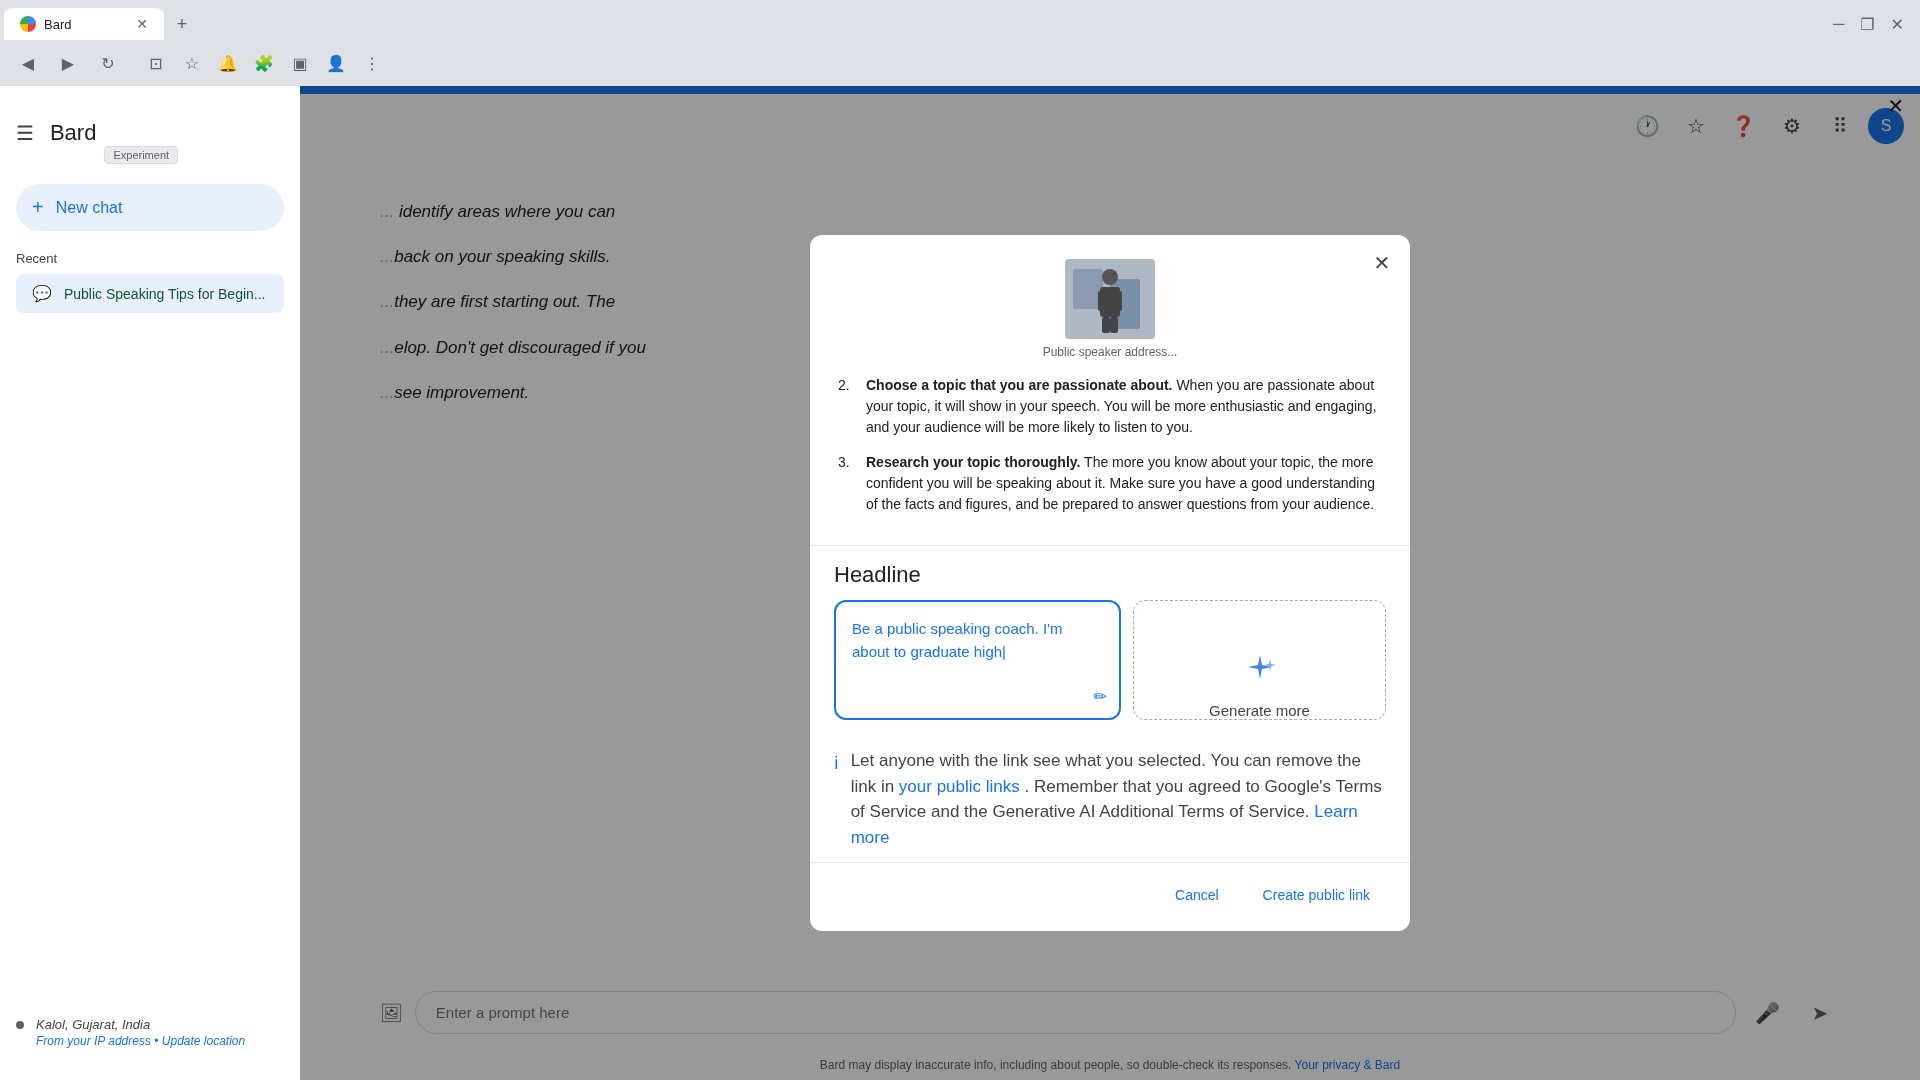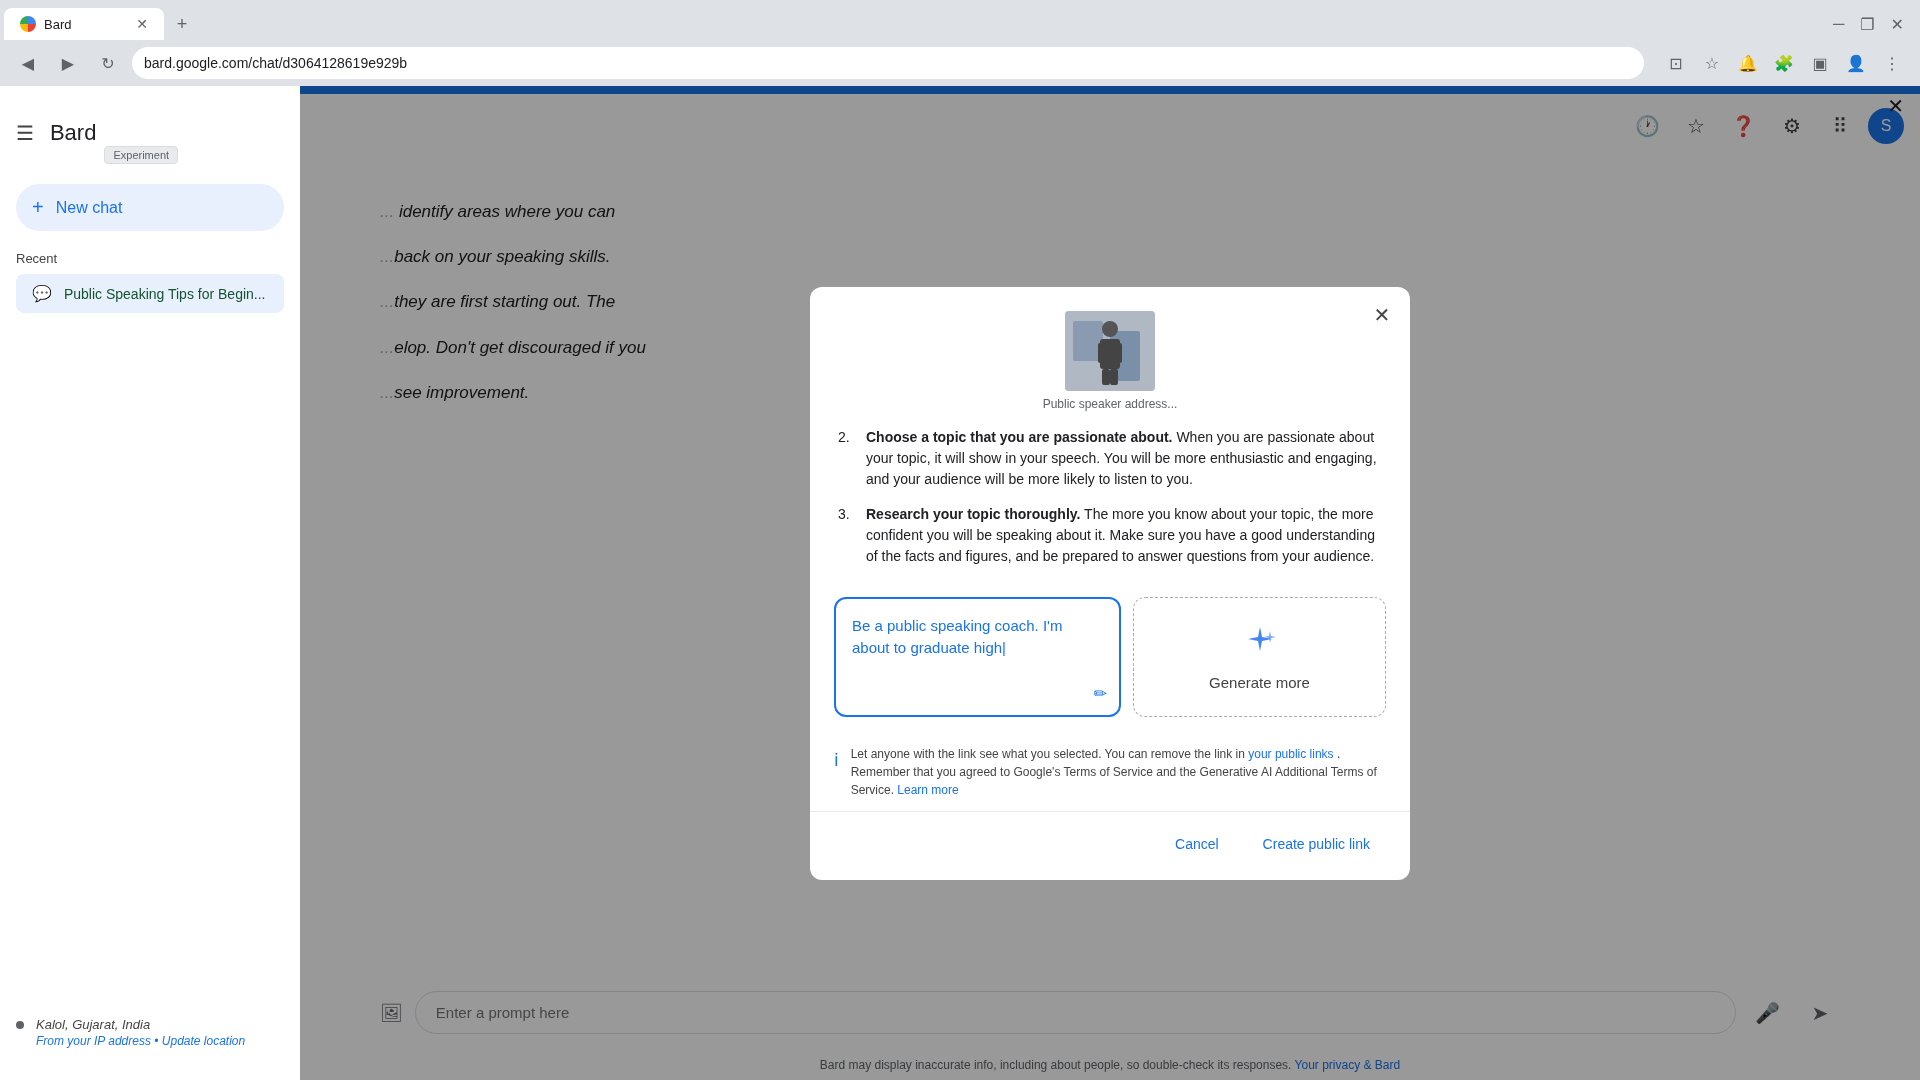--- a/index.html
+++ b/index.html
@@ -83,26 +83,26 @@
     .modal-list-item { display: flex; gap: 8px; margin-bottom: 14px; font-size: 14px; color: #202124; line-height: 1.5; }
     .list-num { min-width: 20px; color: #202124; font-weight: 400; }
     .list-bold { font-weight: 600; }
 
     .modal-headline { padding: 16px 24px 12px; font-size: 22px; font-weight: 400; color: #202124; border-top: 1px solid #e8eaed; }
 
     .headline-cards { display: flex; gap: 12px; padding: 0 24px 16px; }
     .headline-card { flex: 1; border: 2px solid #1a73e8; border-radius: 12px; padding: 16px; min-height: 120px; position: relative; cursor: pointer; }
     .headline-card-text { font-size: 15px; color: #1a73e8; line-height: 1.5; }
     .headline-edit-icon { position: absolute; bottom: 12px; right: 12px; color: #1a73e8; font-size: 16px; cursor: pointer; }
-    .generate-card { flex: 1; border: 1.5px dashed #aaa; border-radius: 12px; display: flex; flex-direction: column; align-items: center; justify-content: center; gap: 8px; cursor: pointer; min-height: 120px; }
+    .generate-card { flex: 1; border: 1.5px dashed #aaa; border-radius: 12px; display: flex; flex-direction: column; align-items: center; justify-content: flex-end; gap: 8px; cursor: pointer; min-height: 120px; }
     .generate-text { font-size: 15px; color: #444; }
 
     .modal-info { display: flex; gap: 12px; padding: 12px 24px; background: #fff; }
     .info-icon { color: #1a73e8; font-size: 18px; flex-shrink: 0; margin-top: 2px; }
-    .info-text { font-size: 12px; color: #444; line-height: 1.5; }
+    .info-text { font-size: 17px; color: #444; line-height: 1.5; }
     .info-link { color: #1a73e8; cursor: pointer; }
 
     .modal-actions { display: flex; justify-content: flex-end; gap: 12px; padding: 16px 24px 20px; border-top: 1px solid #e8eaed; }
     .btn-cancel { font-size: 14px; font-weight: 500; color: #1a73e8; background: none; border: none; cursor: pointer; padding: 8px 16px; border-radius: 4px; }
     .btn-create { font-size: 14px; font-weight: 500; color: #1a73e8; background: none; border: none; cursor: pointer; padding: 8px 16px; border-radius: 4px; }
 
     
     .modal-scroll::-webkit-scrollbar { width: 6px; }
     .modal-scroll::-webkit-scrollbar-thumb { background: #ccc; border-radius: 3px; }
   </style>
@@ -120,23 +120,20 @@
     <div class="window-controls">
       <span class="win-ctrl">─</span>
       <span class="win-ctrl">❐</span>
       <span class="win-ctrl">✕</span>
     </div>
   </div>
   <div class="nav-bar">
     <div class="nav-btn">◀</div>
     <div class="nav-btn">▶</div>
     <div class="nav-btn">↻</div>
-    <div class="address-bar">
-      <span>bard.google.com/chat/d3064128619e929b</span>
-    </div>
     <div class="nav-icons">
       <div class="nav-icon">⊡</div>
       <div class="nav-icon">☆</div>
       <div class="nav-icon">🔔</div>
       <div class="nav-icon">🧩</div>
       <div class="nav-icon">▣</div>
       <div class="nav-icon">👤</div>
       <div class="nav-icon">⋮</div>
     </div>
   </div>
@@ -264,20 +261,21 @@
             </div>
             <div class="modal-list-item">
               <span class="list-num">3.</span>
               <span>
                 <span class="list-bold">Research your topic thoroughly.</span>
                 <span> The more you know about your topic, the more confident you will be speaking about it. Make sure you have a good understanding of the facts and figures, and be prepared to answer questions from your audience.</span>
               </span>
             </div>
           </div>
 
+          <div class="modal-headline">Headline</div>
 
           <div class="headline-cards">
             <div class="headline-card">
               <div class="headline-card-text">Be a public speaking coach. I'm about to graduate high|</div>
               <span class="headline-edit-icon">✏</span>
             </div>
             <div class="generate-card">
               <div style="font-size:28px; color:#4285f4; position:relative;">
                 <svg width="36" height="36" viewBox="0 0 36 36" fill="none" xmlns="http://www.w3.org/2000/svg">
                   <path d="M18 4 L20 14 L30 16 L20 18 L18 28 L16 18 L6 16 L16 14 Z" fill="#4285f4"></path>

